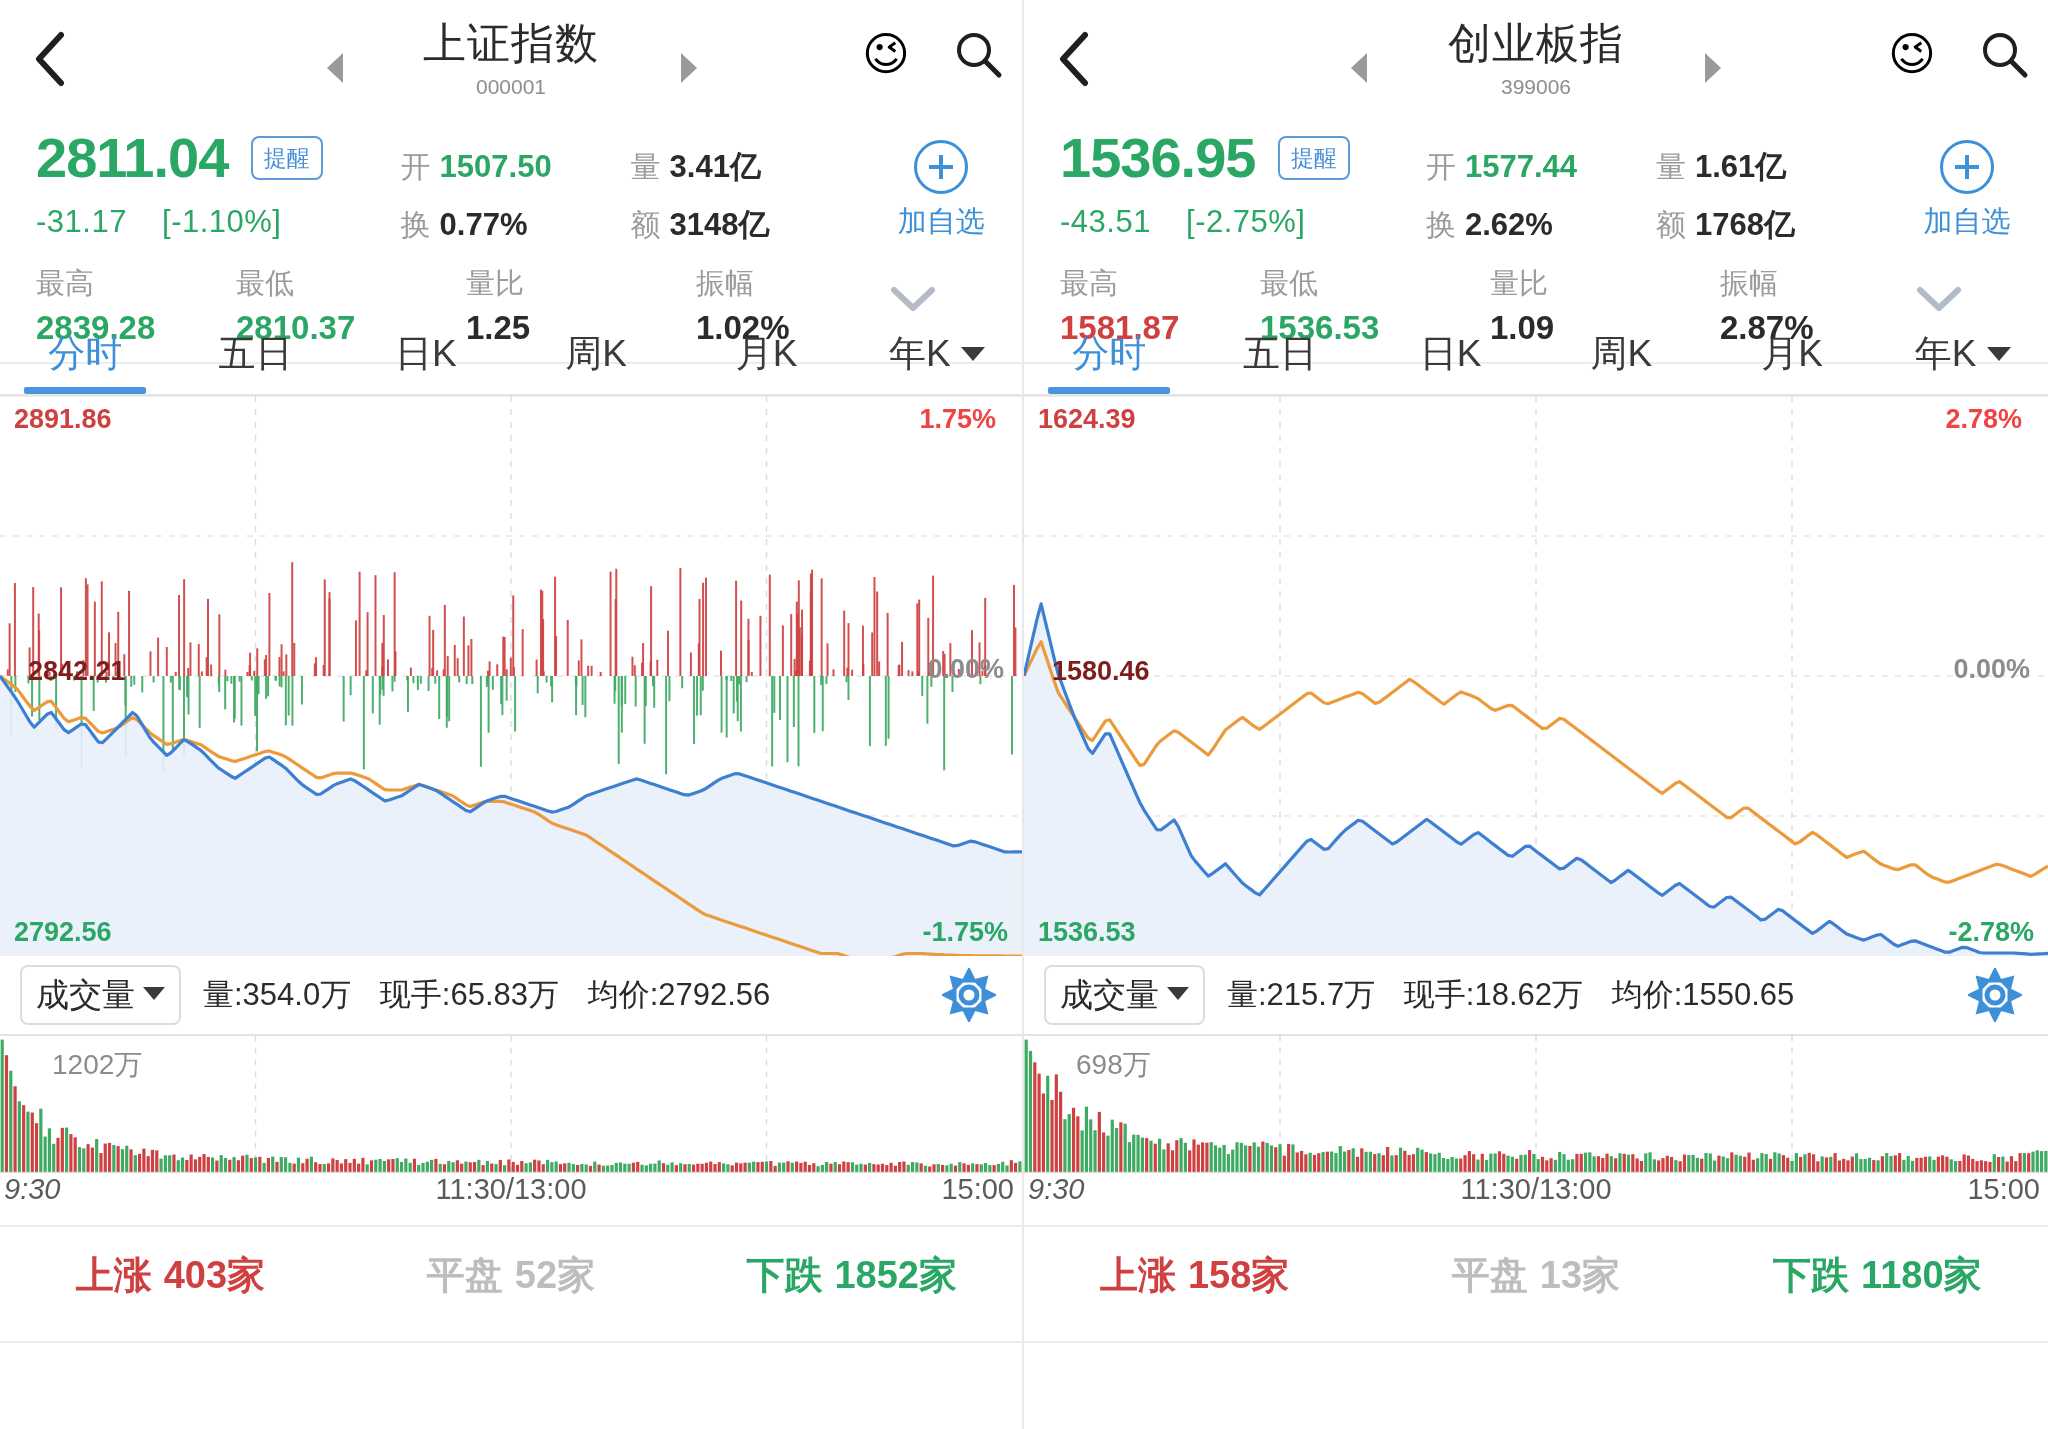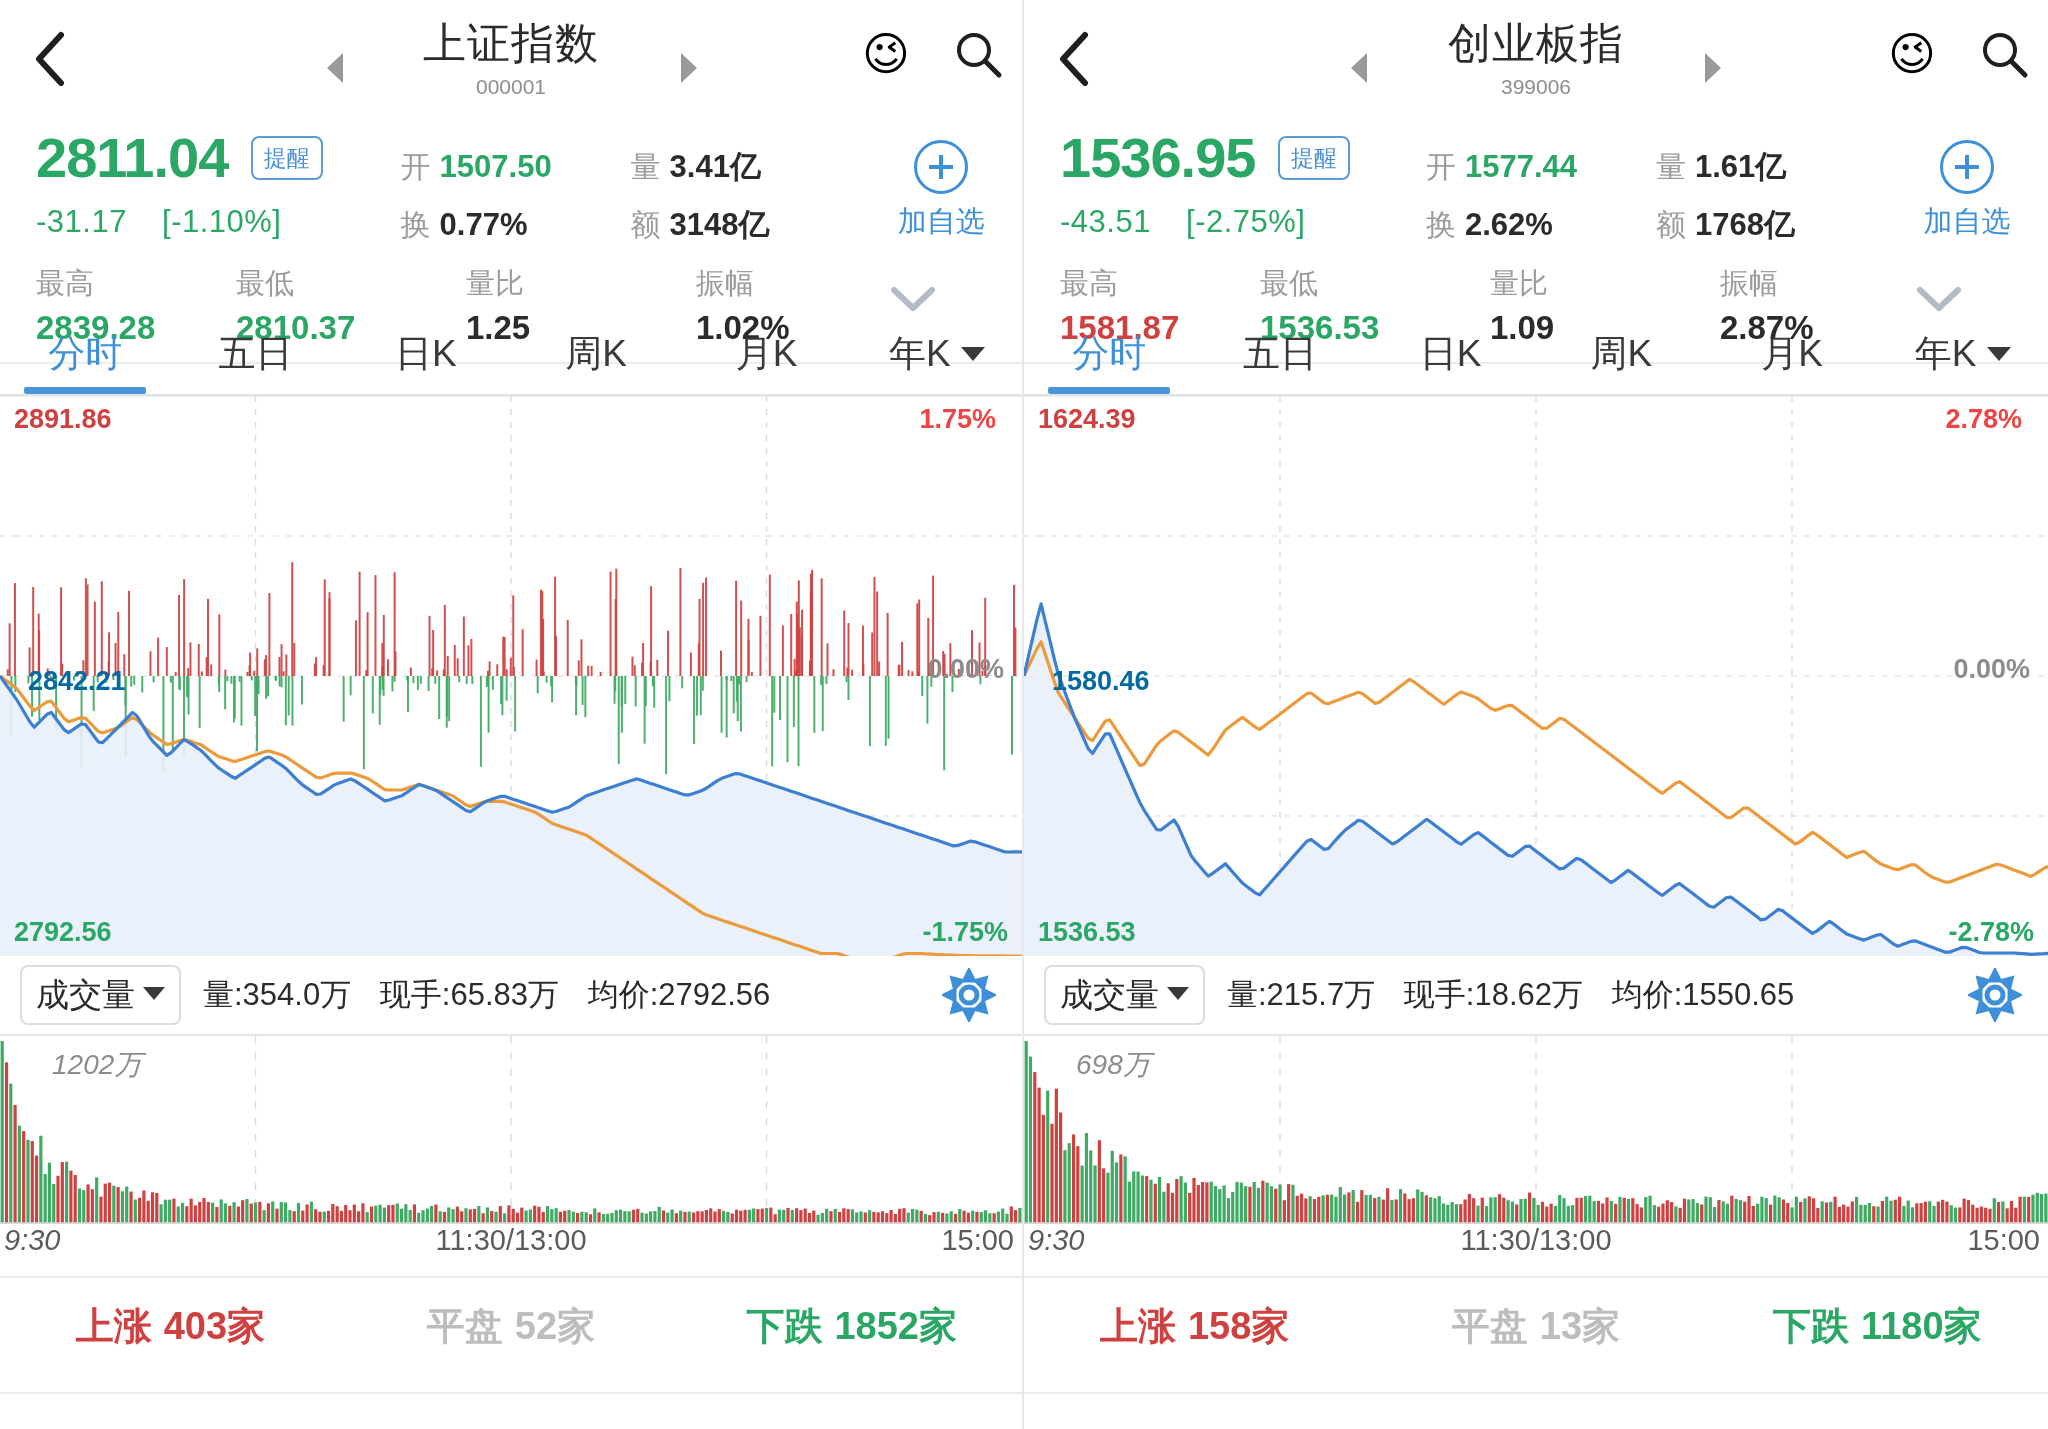--- a/index.html
+++ b/index.html
@@ -104,21 +104,21 @@
   }
   .tabs-sep { height: 2px; background: #e4e4e4; }
 
   
   .chart-area { position: relative; height: 560px; }
   .chart-label {
     position: absolute; font-size: 27px; font-weight: bold; z-index: 5; white-space: nowrap;
   }
   .lbl-hi-l { left: 14px; top: 8px; color: #cf4141; }
   .lbl-hi-r { right: 26px; top: 8px; color: #ef4444; }
-  .lbl-mid-l { left: 28px; top: 270px; color: #0369a1; }
+  .lbl-mid-l { left: 28px; top: 260px; color: #7f1d1d; }
   .lbl-mid-r { right: 18px; top: 258px; color: #8c8c8c; }
   .lbl-lo-l { left: 14px; bottom: 8px; color: #2aa665; }
   .lbl-lo-r { right: 14px; bottom: 8px; color: #2aa665; }
   .chart-svg { position: absolute; inset: 0; width: 100%; height: 100%; }
 
   
   .vol-bar { display: flex; align-items: center; height: 78px; padding: 0 20px; position: relative; }
   .vol-select {
     border: 2px solid #dcdcdc; border-radius: 8px; padding: 6px 14px;
     font-size: 33px; color: #2b2b2b; line-height: 44px; background: #fff;
@@ -126,21 +126,21 @@
   .vol-select .caret {
     display: inline-block; width: 0; height: 0; margin-left: 8px; vertical-align: 6px;
     border-left: 11px solid transparent; border-right: 11px solid transparent;
     border-top: 13px solid #3a3a3a;
   }
   .vol-stats { font-size: 31px; color: #2b2b2b; margin-left: 22px; white-space: nowrap; }
   .vol-stats span { margin-right: 20px; }
   .gear { position: absolute; right: 26px; top: 12px; }
 
   
-  .volchart { position: relative; height: 190px; border-top: 2px solid #e4e4e4; font-style: italic; }
+  .volchart { position: relative; height: 139px; border-top: 2px solid #e4e4e4; }
   .vol-max { position: absolute; left: 52px; top: 10px; font-size: 28px; color: #8c8c8c; }
   .volchart svg { position: absolute; inset: 0; width: 100%; height: 100%; }
 
   .timeaxis { display: flex; height: 46px; align-items: flex-start; position: relative; }
   .timeaxis .t { position: absolute; font-size: 29px; color: #5b5b5b; }
   .t-start { left: 4px; font-style: italic; }
   .t-mid { left: 50%; transform: translateX(-50%); }
   .t-end { right: 8px; margin-left: 8px; }
 
   .foot-sep { height: 2px; background: #ececec; margin-top: 6px; }

